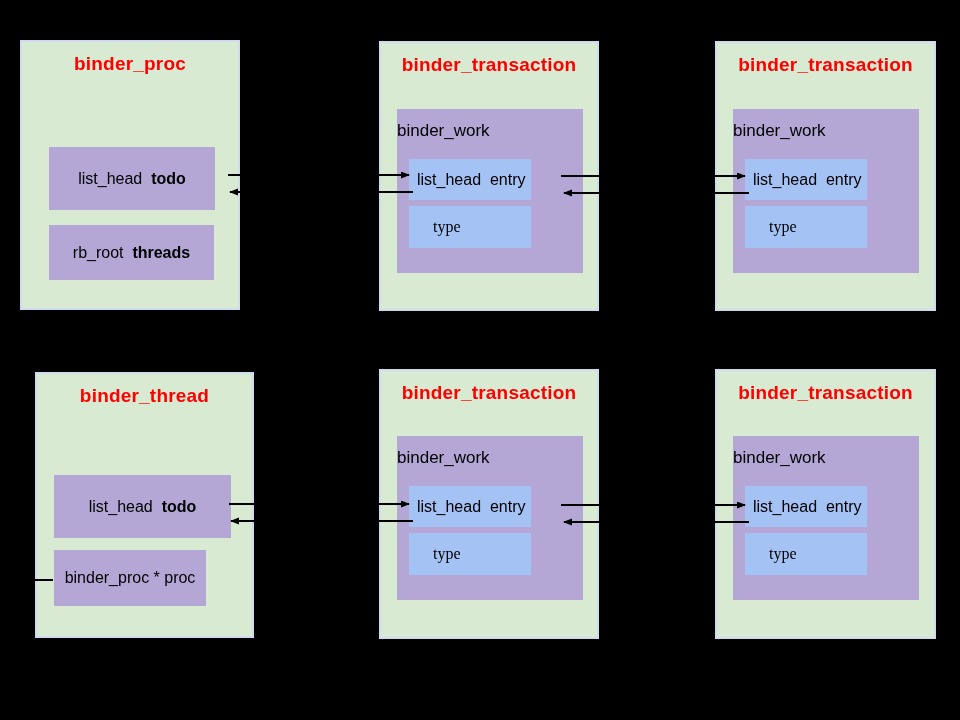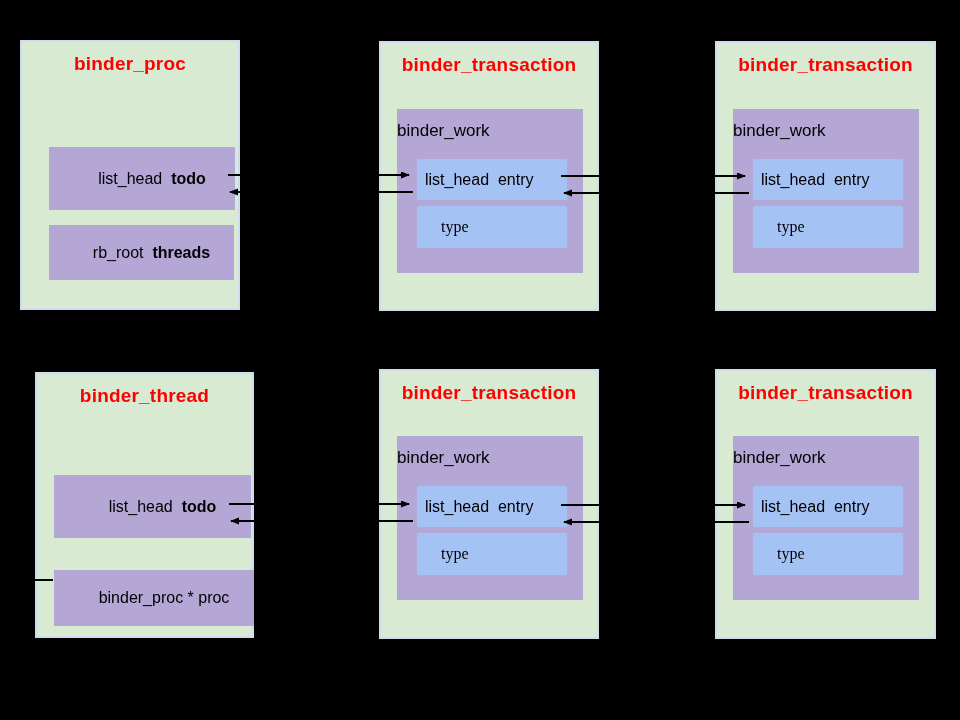--- a/index.html
+++ b/index.html
@@ -20,27 +20,27 @@
     position:absolute;background:var(--green);
     border:2px solid var(--edge);box-sizing:border-box;
   }
   .struct-title{
     color:var(--red);font-weight:700;font-size:19px;text-align:center;
     padding-top:11px;letter-spacing:0.2px;
   }
   .pfield{
     position:absolute;background:var(--purple);
     display:flex;align-items:center;justify-content:center;
-    font-size:16px;white-space:pre;padding-left:20px;
+    font-size:16px;white-space:pre;
   }
   .pfield b{font-weight:700;}
   .bw{position:absolute;background:var(--purple);}
   .bw-label{font-size:17px;padding-top:12px;white-space:pre;}
   .bfield{
-    position:absolute;left:20px;width:150px;background:var(--blue);
+    position:absolute;left:12px;width:122px;background:var(--blue);
     display:flex;align-items:center;font-size:16px;white-space:pre;
     padding-left:8px;box-sizing:border-box;text-align:right;
   }
   .bfield.type-field{padding-left:24px;font-family:Liberation Serif, serif;}
   svg.links{position:absolute;left:0;top:0;pointer-events:none;}
   svg.links line{stroke:var(--line);stroke-width:2;}
   svg.links .arrhead{fill:var(--line);}
 </style>
 </head>
 <body>
@@ -73,21 +73,21 @@
       <div class="bfield" style="top:50px;height:41px">list_head  entry</div>
       <div class="bfield type-field" style="top:97px;height:42px">type</div>
     </div>
   </div>
 
   <div class="struct" style="left:35px;top:372px;width:219px;height:266px">
     <div class="struct-title">binder_thread</div>
     <div class="pfield" style="left:17px;top:101px;width:177px;height:63px">
       <span>list_head  </span><b>todo</b>
     </div>
-    <div class="pfield" style="left:17px;top:196px;width:180px;height:56px">
+    <div class="pfield" style="left:17px;top:176px;width:152px;height:56px">
       <span>binder_proc * proc</span><b></b>
     </div>
   </div>
 
   <div class="struct" style="left:379px;top:369px;width:220px;height:270px">
     <div class="struct-title">binder_transaction</div>
     <div class="bw" style="left:16px;top:65px;width:186px;height:164px">
       <div class="bw-label">binder_work</div>
       <div class="bfield" style="top:50px;height:41px">list_head  entry</div>
       <div class="bfield type-field" style="top:97px;height:42px">type</div>

